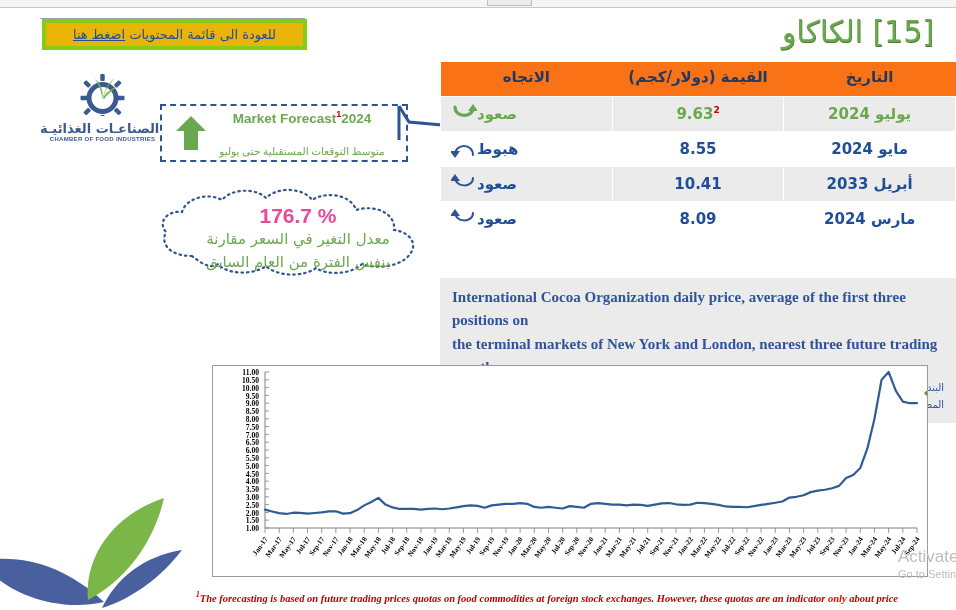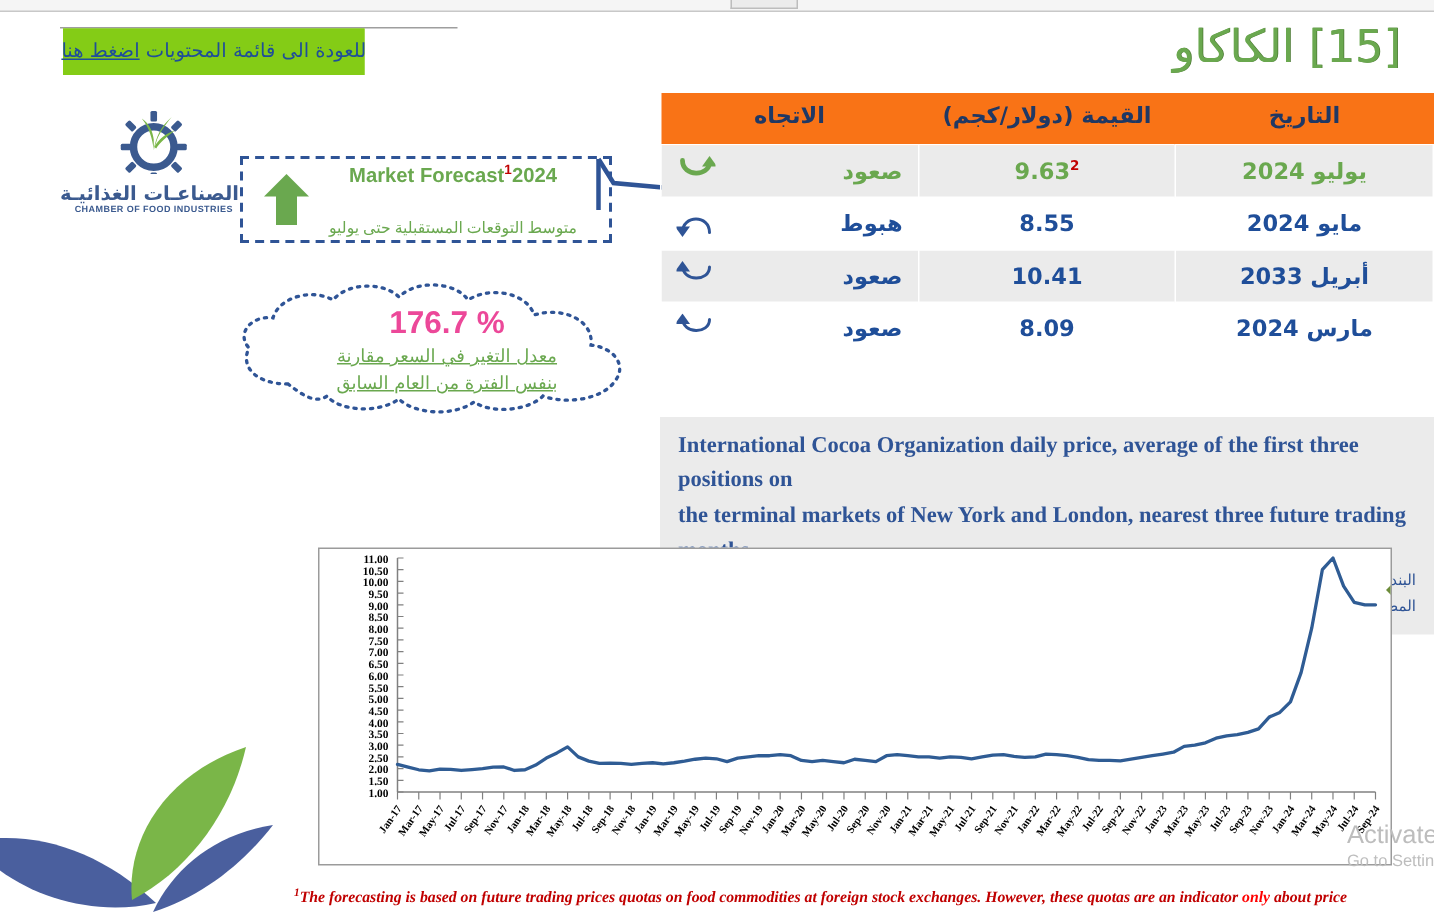--- a/index.html
+++ b/index.html
@@ -27,23 +27,23 @@
     background: #ececec; border: 1px solid #bdbdbd; border-top: none;
   }
   .hair-rule {
     position: absolute; left: 40px; top: 18px; width: 265px; height: 1px;
     background: #9e9e9e;
   }
 
   
   .back-box {
     position: absolute; left: 42px; top: 19px;
-    width: 201px; height: 31px;
+    width: 265px; height: 31px;
     border: 4px solid #84cc16;
-    background: #84cc16;
+    background: #eab308;
     display: flex; align-items: center; justify-content: center;
     direction: rtl;
   }
   .back-box-text {
     font-family: "DejaVu Sans", sans-serif;
     font-size: 13px; color: #1f4e99; font-weight: 400;
     white-space: nowrap;
   }
   .back-box-text u { text-decoration: underline; }
 
@@ -112,23 +112,22 @@
     position: absolute; left: 0; top: 18px; width: 292px;
     text-align: center; direction: rtl;
   }
   .cloud-pct {
     font-family: "Liberation Sans", sans-serif;
     font-size: 21px; font-weight: 700; color: #ec4899;
     direction: ltr;
   }
   .cloud-line {
     font-family: "DejaVu Sans", sans-serif;
-    font-size: 12px; color: #6aa84f; line-height: 1.5;
-    white-space: nowrap;
-    text-decoration: underline;
+    font-size: 15px; color: #6aa84f; line-height: 1.5;
+    white-space: nowrap;
   }
 
   
   .table-wrap {
     position: absolute; right: 0; top: 62px; width: 516px;
   }
   table.data { border-collapse: collapse; width: 516px; direction: rtl; table-layout: fixed; }
   table.data th {
     font-family: "DejaVu Sans", sans-serif;
     font-size: 15px; font-weight: 700; color: #1f3864;
@@ -141,21 +140,21 @@
     padding: 7px 10px; text-align: center;
     border: 1px solid #ffffff;
     white-space: nowrap;
   }
   table.data tr.shaded td { background: #ebebeb; }
   table.data tr.highlight td { color: #6aa84f; }
   td.col-date { width: 172px; }
   td.col-value { width: 172px; }
   td.col-trend { width: 172px; }
   .value-sup { color: #c00000; font-size: 9px; vertical-align: super; font-weight: 700; }
-  .trend-cell { display: flex; align-items: center; justify-content: space-between; gap: 22px; }
+  .trend-cell { display: flex; align-items: center; justify-content: flex-end; gap: 0; }
   .trend-icon { width: 26px; height: 20px; flex: none; }
 
   
   .source-note {
     position: absolute; right: 0; top: 278px; width: 516px;
     background: #ebebeb; padding: 8px 12px 10px 12px;
   }
   .src-en {
     font-family: "Liberation Serif", serif;
     font-size: 15px; font-weight: 700; color: #2f5496;

